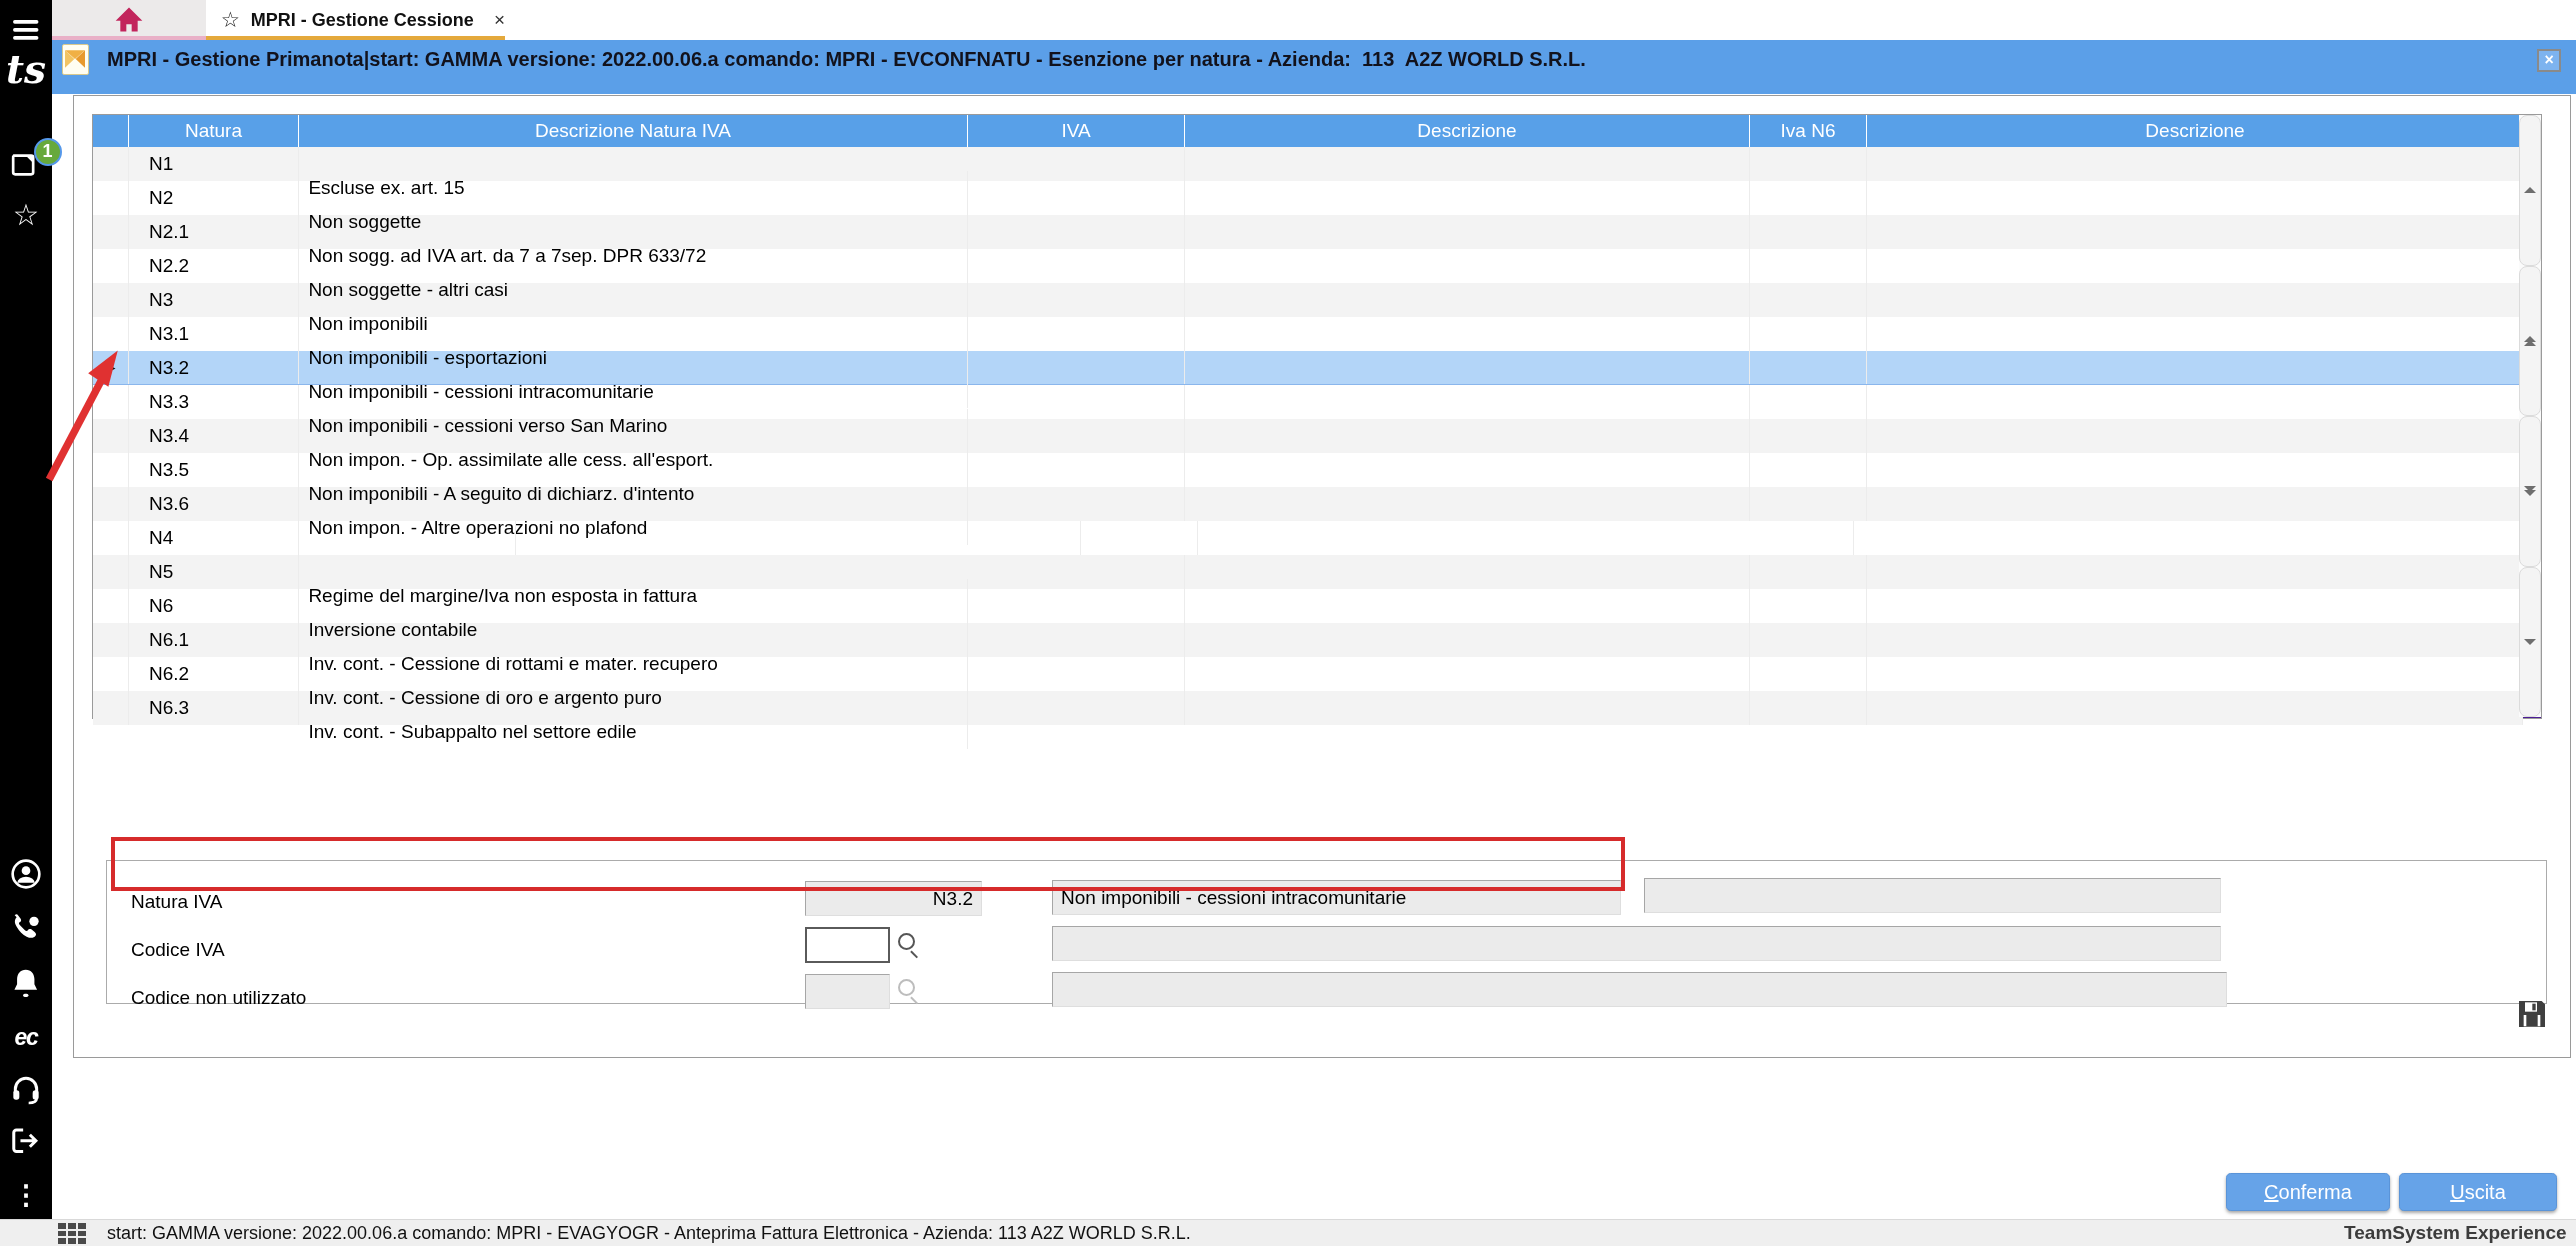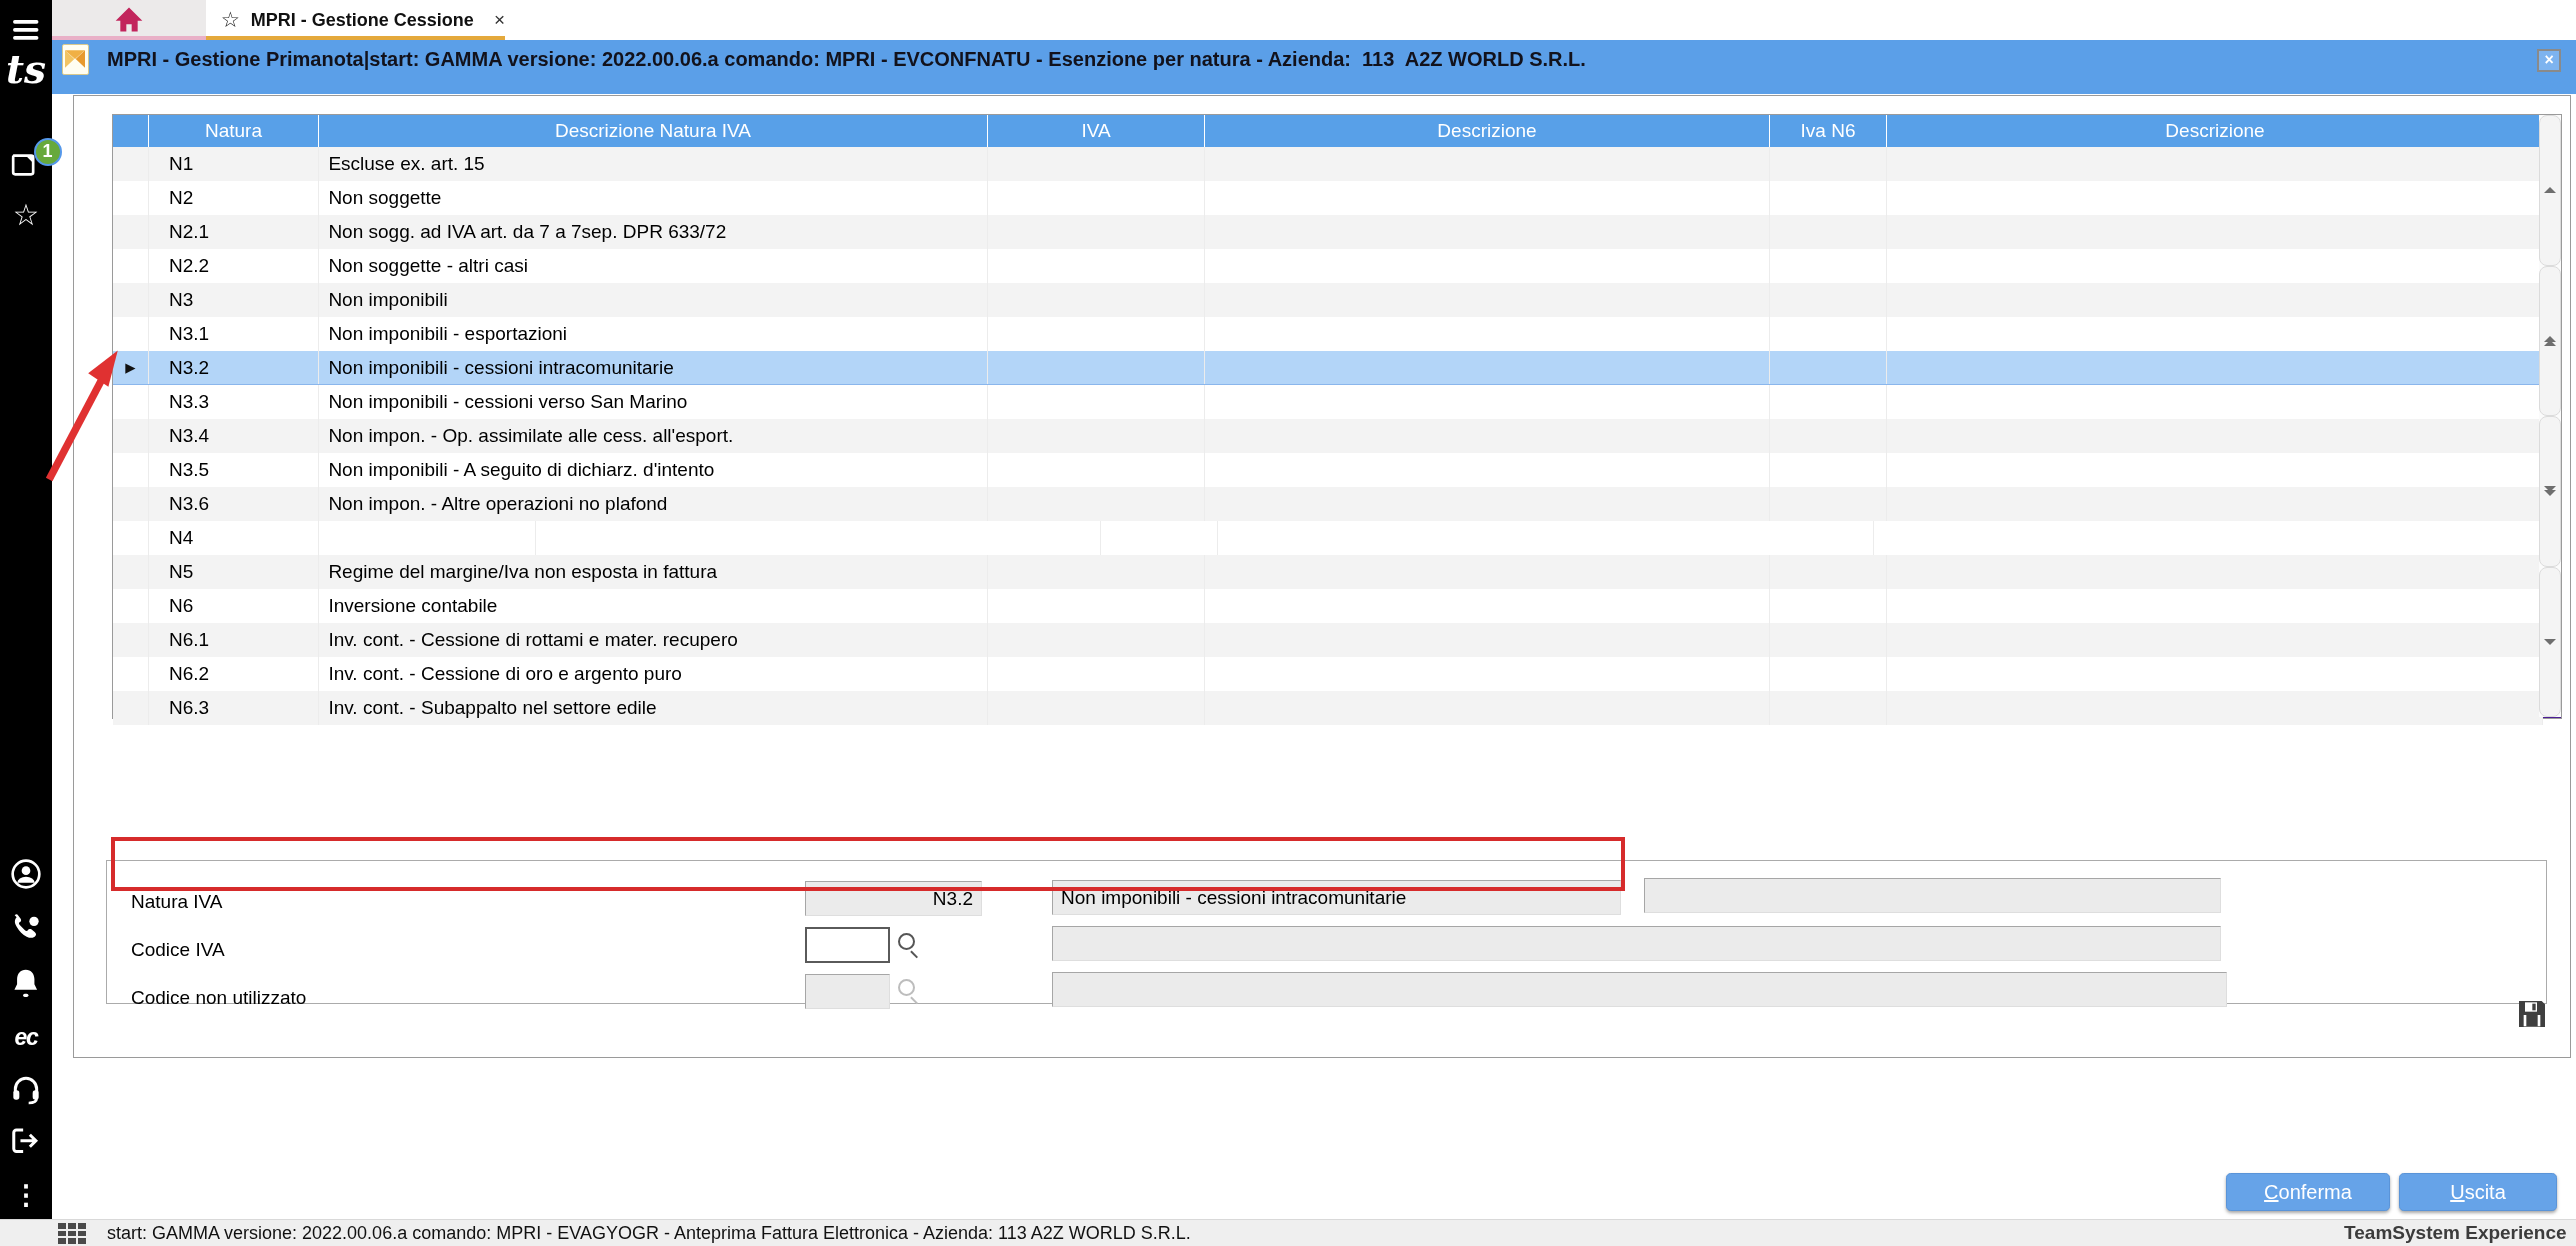--- a/index.html
+++ b/index.html
@@ -28,37 +28,37 @@
   
   #titlebar { left:52px; top:40px; width:2524px; height:54px; background:#5B9FE8; display:flex; align-items:center; }
   #gamma-icon { position:absolute; left:10px; top:4px; width:27px; height:31px; background:#fffef2; border:1.3px solid #d8c98e; border-radius:2px; }
   #title-text { position:absolute; left:55px; top:0; height:39px; display:flex; align-items:center; font-size:20px; font-weight:bold; color:#12121c; white-space:pre; }
   #title-close { position:absolute; right:14.8px; top:8.7px; width:24px; height:23px; background:#7DB3EF; border:2px solid #8a8a8a; color:#fff; font-weight:bold; font-size:16px; display:flex; align-items:center; justify-content:center; }
 
   
   #panel { left:73px; top:95px; width:2498px; height:963px; background:#ffffff; border:1.3px solid #9a9a9a; }
 
   
-  #grid { left:112px; top:114px; width:2450px; height:605px; border:1.3px solid #9a9a9a; background:#4c1d95; }
+  #grid { left:92px; top:114px; width:2450px; height:605px; border:1.3px solid #9a9a9a; background:#4c1d95; }
   #grid-header { display:flex; height:32px; background:#58A0E8; }
   .hcell { color:#fff; font-size:19px; display:flex; align-items:center; justify-content:center; border-right:1.3px solid #fff; height:100%; }
   .hcell:last-child { border-right:none; }
   .c0 { width:36px; flex:none; }
   .c1 { width:170px; flex:none; }
   .c2 { width:669px; flex:none; }
   .c3 { width:217px; flex:none; }
   .c4 { width:565px; flex:none; }
   .c5 { width:117px; flex:none; }
   .c6 { width:656px; flex:none; }
   .trow { display:flex; height:34px; background:#ffffff; }
   .trow.alt { background:#F3F3F3; }
   .trow.selected { background:#B3D5F8; border-bottom:1.3px solid #8AB6EC; }
   .tcell { font-size:19px; color:#000; display:flex; align-items:center; border-right:0.7px solid #ececec; height:100%; overflow:hidden; white-space:nowrap; }
   .tcell.c1 { padding-left:20px; }
-  .tcell.c2 { padding-left:9.4px; }
+  .tcell.c2 { padding-left:9.4px;margin-top:24px; }
   .gutter { justify-content:center; }
   .row-marker { font-size:13.4px; color:#111; }
 
   
   #vscroll { position:absolute; right:0; top:0; width:22px; height:602px; background:#fbfbfb; display:flex; flex-direction:column; }
   .vseg { flex:1; background:#F4F4F4; border:0.7px solid #DBDBDB; border-radius:8px; display:flex; align-items:center; justify-content:center; flex-direction:column; gap:2px; }
   .arr-up { width:0; height:0; border-left:6px solid transparent; border-right:6px solid transparent; border-bottom:6px solid #6e6e6e; }
   .arr-dn { width:0; height:0; border-left:6px solid transparent; border-right:6px solid transparent; border-top:6px solid #6e6e6e; }
 
   

